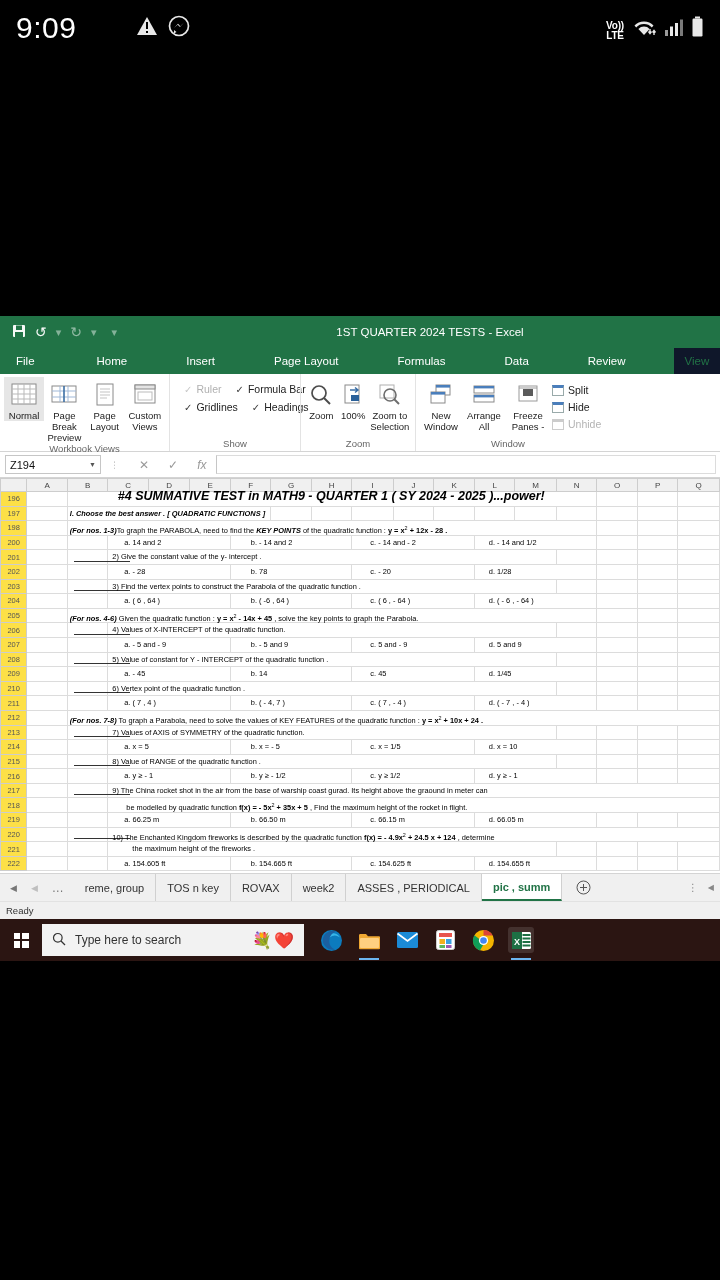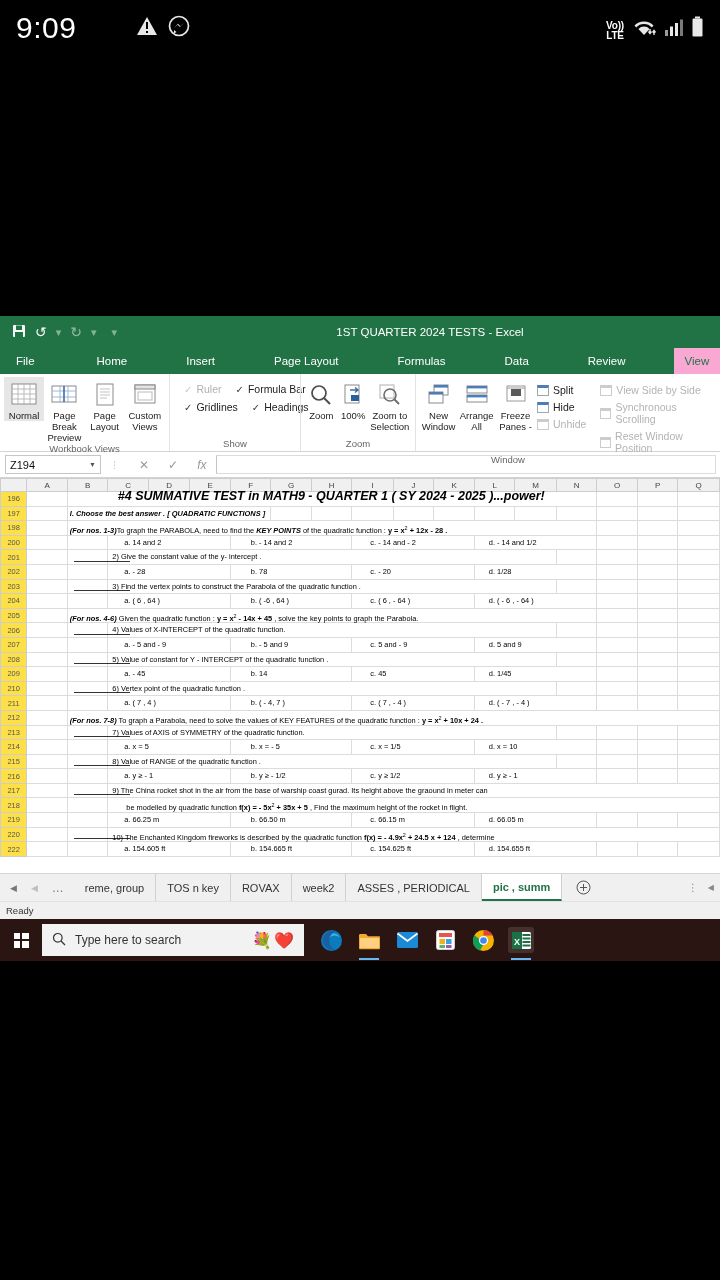--- a/index.html
+++ b/index.html
@@ -46,21 +46,21 @@
 
   .tabstrip {
     height: 26px; background: #217346; display: flex; align-items: stretch;
     font-size: 11.5px; color: #fff; gap: 37px;
   }
   .tabstrip .rtab {
     padding: 0 11px; display: flex; align-items: center; white-space: nowrap;
   }
   .tabstrip .rtab.file { padding: 0 14px 0 16px; }
   .tabstrip .rtab.active {
-    background: #f9a8d4; color: #217346; font-weight: 400; text-align: right;
+    background: #0f172a; color: #217346; font-weight: 400; text-align: right;
   }
   .tellme { display: flex; align-items: center; gap: 5px; padding-left: 8px; font-size: 11.5px; }
   .bulb { font-size: 12px; }
 
   .ribbon {
     height: 78px; background: #fff; border-bottom: 1px solid #d4d4d4;
     display: flex; align-items: stretch; position: relative;
   }
   .rgroup { display: flex; flex-direction: column; position: relative; padding: 3px 0 0 0; }
   .rgroup .gbody { display: flex; align-items: flex-start; flex: 1; padding: 0 4px; }
@@ -444,34 +444,20 @@
             <span class="smallbtn">
               <span class="sqicon"></span>
               <span>Hide</span>
             </span>
             <span class="smallbtn off">
               <span class="sqicon gray"></span>
               <span>Unhide</span>
             </span>
           </div>
 
-          <div class="winright" style="padding-left:8px">
-            <span class="smallbtn off">
-              <span class="sqicon gray"></span>
-              <span>View Side by Side</span>
-            </span>
-            <span class="smallbtn off">
-              <span class="sqicon gray"></span>
-              <span>Synchronous Scrolling</span>
-            </span>
-            <span class="smallbtn off">
-              <span class="sqicon gray"></span>
-              <span>Reset Window Position</span>
-            </span>
-          </div>
         </div>
         <div class="glabel" style="margin-right:120px">Window</div>
       </div>
     </div>
 
     <div class="formulabar">
       <div class="namebox">
         <span class="cv">Z194</span>
         <span class="arrow">▼</span>
       </div>
@@ -909,20 +895,32 @@
             <th class="rowhdr">220</th>
             <td class="cell"></td>
             <td class="cell">
                 <span class="blankline"></span>
               </td>
             <td class="cell" colspan="15">
               <span class="ctext" style="left:4px"><span>10)  The Enchanted Kingdom fireworks is described by the quadratic function   </span><b>f(x) = - 4.9x</b><sup>2</sup><b> + 24.5 x + 124</b><span> , determine</span></span>
             </td>
           </tr>
 
+          <tr>
+            <th class="rowhdr">221</th>
+            <td class="cell"></td>
+              <td class="cell"></td>
+            <td class="cell" colspan="11">
+                <span class="ctext" style="left:24px">the maximum height of the fireworks .</span>
+              </td>
+            <td class="cell"></td>
+              <td class="cell"></td>
+            <td class="cell"></td>
+              <td class="cell"></td>
+          </tr>
 
           <tr>
             <th class="rowhdr">222</th>
             <td class="cell"></td>
               <td class="cell"></td>
             <td class="cell" colspan="3">
                 <span class="ctext" style="left:16px">a.   154.605 ft</span>
               </td>
             <td class="cell" colspan="3">
                 <span class="ctext" style="left:20px">b.   154.665 ft</span>

